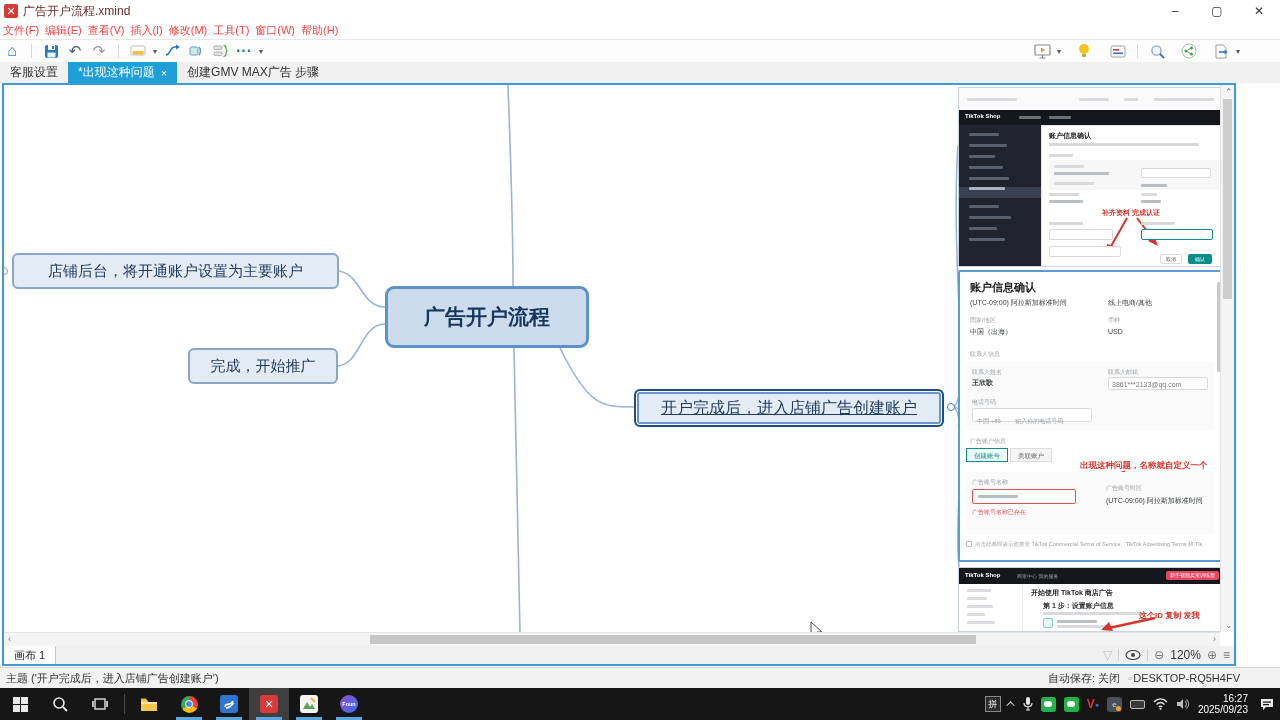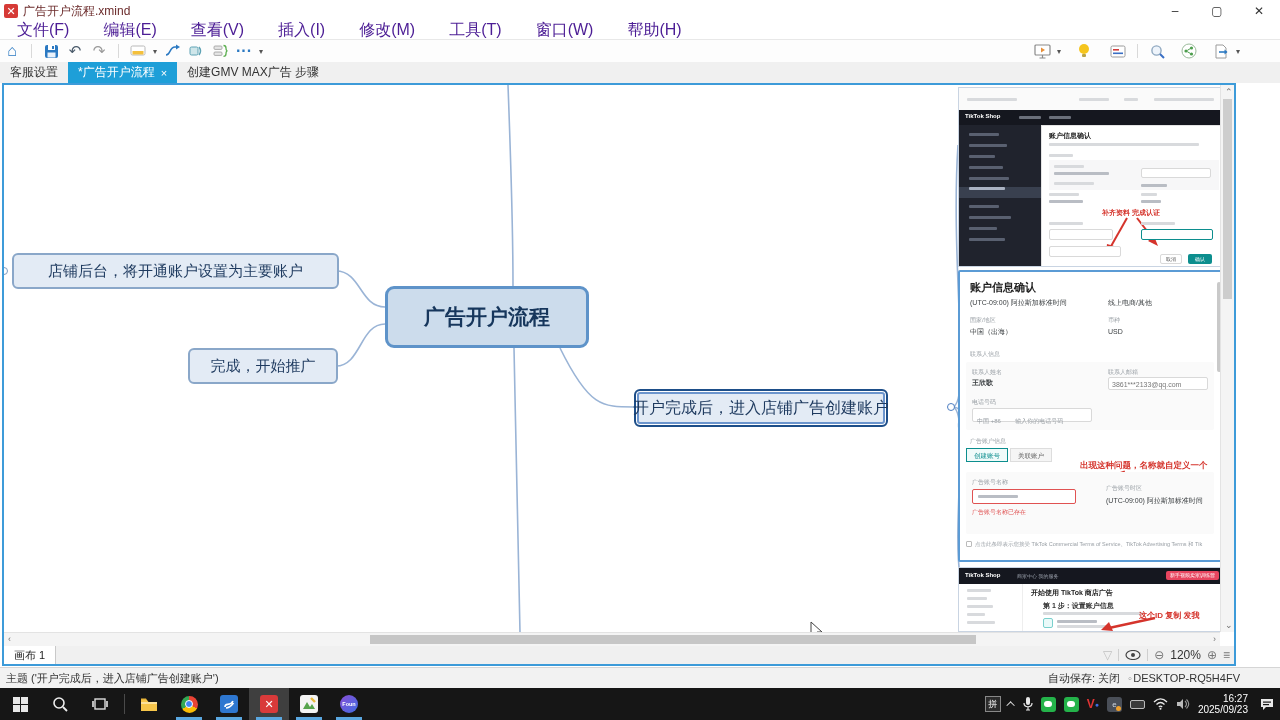--- a/index.html
+++ b/index.html
@@ -9,21 +9,21 @@
 
   
   #titlebar { position:absolute; left:0; top:0; width:1280px; height:22px; background:#fff; display:flex; align-items:center; }
   #xmind-logo { width:14px; height:14px; margin:0 5px 0 4px; background:#d63a36; border-radius:2px; color:#fff; font-size:11px; font-weight:bold; text-align:center; line-height:14px; }
   #win-title { font-size:12px; color:#6b2b2b; }
   #win-controls { position:absolute; right:0; top:0; height:22px; display:flex; }
   .winbtn { width:42px; height:22px; display:flex; align-items:center; justify-content:center; font-size:12px; color:#333; }
 
   
   #menubar { position:absolute; left:0; top:22px; width:1280px; height:18px; background:#fff; display:flex; align-items:center; border-bottom:1px solid #e8e8e8; }
-  .menu-item { font-size:16px; color:#4c1d95; padding:0 17px; }
+  .menu-item { font-size:11px; color:#ef4444; padding:0 3px; }
 
   
   #toolbar { position:absolute; left:0; top:40px; width:1280px; height:22px; background:#fdfdfd; display:flex; align-items:center; }
   .tb-sep { width:1px; height:14px; background:#d9d9d9; margin:0 7px; }
   .tb-ico { width:24px; height:18px; display:flex; align-items:center; justify-content:center; }
   .caret { font-size:8px; color:#555; width:10px; text-align:center; }
   .glyph-blue { color:#2b79c2; } .glyph-gray { color:#9a9a9a; } .glyph-dark { color:#4a5a6a; }
 
   
   #tabbar { position:absolute; left:0; top:62px; width:1280px; height:21px; background:#f0f0f0; display:flex; align-items:flex-end; }
@@ -196,21 +196,21 @@
       </div>
       <div class="caret">▾</div>
     </div>
   </div>
 
   <div id="tabbar">
     <div class="doc-tab">
         <span>客服设置</span>
       </div>
     <div class="doc-tab active">
-      <span>*广告开户流程</span>
+      <span>*出现这种问题</span>
       <span class="close">×</span>
     </div>
     <div class="doc-tab">
         <span>创建GMV MAX广告 步骤</span>
       </div>
   </div>
 
   <div id="editor">
     <div id="canvas">
 
@@ -231,21 +231,21 @@
       <div class="handle" style="left:-4px; top:182px;"></div>
 
       <div class="node" id="node-central" style="left:381px; top:201px; width:204px; height:62px;">
         <span>广告开户流程</span>
       </div>
 
       <div class="node" id="node-left-bottom" style="left:184px; top:263px; width:150px; height:36px;">
         <span>完成，开始推广</span>
       </div>
 
-      <div class="node" id="node-right" style="left:630px; top:304px; width:254px; height:38px; font-size:16px;">
+      <div class="node" id="node-right" style="left:630px; top:304px; width:310px; height:38px; font-size:16px;text-decoration:underline;">
         <span>开户完成后，进入店铺广告创建账户</span>
       </div>
       <div class="handle" style="left:943px; top:318px; border-color:#4d7ec2;"></div>
 
       <div class="shot blurred" style="left:954px; top:2px; width:266px; height:180px; border:1px solid #c9d4e2;">
         <div class="abs" style="left:0;top:0;width:266px;height:22px;background:#fafafa;">
           <div class="gbar abs" style="left:8px;top:10px;width:50px;"></div>
           <div class="gbar abs" style="left:120px;top:10px;width:30px;"></div>
           <div class="gbar abs" style="left:165px;top:10px;width:14px;"></div>
           <div class="gbar abs" style="left:195px;top:10px;width:60px;"></div>

